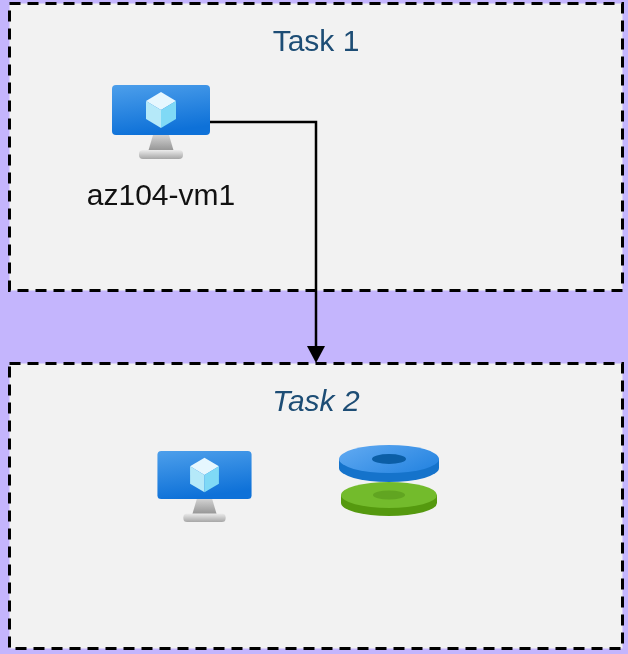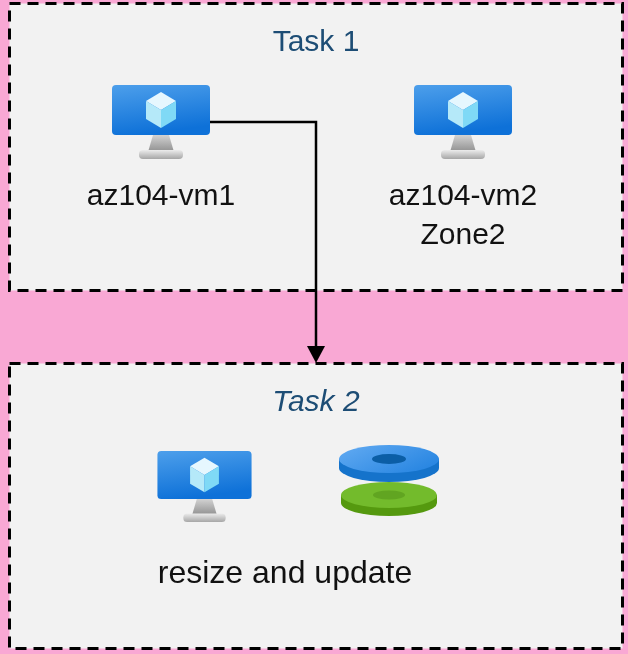--- a/index.html
+++ b/index.html
@@ -1,19 +1,19 @@
 <!DOCTYPE html>
 <html><head>
 <meta charset="utf-8">
 <style>
   html,body{margin:0;padding:0;background:#ffffff;}
   .canvas{
     position:relative;
     width:628px;height:654px;
-    background:#f9a8d4;
+    background:#c4b5fd;
     font-family:"Liberation Sans", sans-serif;
     overflow:hidden;
   }
   .bg-layer{position:absolute;left:0;top:0;width:628px;height:654px;}
   .task-title{
     position:absolute;left:8px;width:616px;
     text-align:center;
     font-size:30px;line-height:38px;
     color:#1d4d75;
   }
@@ -83,34 +83,20 @@
       <polygon points="34,16 49,25 49,43 34,34" fill="#b5e9f9"></polygon>
       <polygon points="64,16 49,25 49,43 64,34" fill="#7fd9f6"></polygon>
       <polygon points="41,50 57,50 62,67 36,67" fill="url(#gradNeck)"></polygon>
       <rect x="27" y="65" width="44" height="9" rx="4" fill="url(#gradBase)"></rect>
     </svg>
     <div class="vm-label">
       <div>az104-vm1</div>
     </div>
   </div>
 
-  <div class="vm-group" id="vm-group-2">
-    <svg class="vm-icon-svg" width="98" height="76" viewBox="0 0 98 76">
-      <rect x="0" y="0" width="98" height="50" rx="4" fill="url(#gradScreen)"></rect>
-      <polygon points="49,7 64,16 49,25 34,16" fill="#e6f7fe"></polygon>
-      <polygon points="34,16 49,25 49,43 34,34" fill="#b5e9f9"></polygon>
-      <polygon points="64,16 49,25 49,43 64,34" fill="#7fd9f6"></polygon>
-      <polygon points="41,50 57,50 62,67 36,67" fill="url(#gradNeck)"></polygon>
-      <rect x="27" y="65" width="44" height="9" rx="4" fill="url(#gradBase)"></rect>
-    </svg>
-    <div class="vm-label">
-      <div>az104-vm2</div>
-      <div>Zone2</div>
-    </div>
-  </div>
 
   <div class="task-title" id="title-task2">Task 2</div>
 
   <svg class="task2-vm-icon" width="95" height="73" viewBox="0 0 98 76">
     <rect x="0" y="0" width="98" height="50" rx="4" fill="url(#gradScreen)"></rect>
     <polygon points="49,7 64,16 49,25 34,16" fill="#e6f7fe"></polygon>
     <polygon points="34,16 49,25 49,43 34,34" fill="#b5e9f9"></polygon>
     <polygon points="64,16 49,25 49,43 64,34" fill="#7fd9f6"></polygon>
     <polygon points="41,50 57,50 62,67 36,67" fill="url(#gradNeck)"></polygon>
     <rect x="27" y="65" width="44" height="9" rx="4" fill="url(#gradBase)"></rect>
@@ -122,15 +108,14 @@
     <ellipse cx="52" cy="60" rx="48" ry="13" fill="#55990f"></ellipse>
     <ellipse cx="52" cy="52" rx="48" ry="13" fill="#73bb2c"></ellipse>
     <ellipse cx="52" cy="52" rx="16" ry="4.5" fill="#61a521"></ellipse>
 
     <rect x="2" y="16" width="100" height="9" fill="#1573cb"></rect>
     <ellipse cx="52" cy="25" rx="50" ry="14" fill="#1573cb"></ellipse>
     <ellipse cx="52" cy="16" rx="50" ry="14" fill="url(#gradDiskBlue)"></ellipse>
     <ellipse cx="52" cy="16" rx="17" ry="5" fill="#0b5ea6"></ellipse>
   </svg>
 
-  <div class="caption">resize and update</div>
 
 </div>
 
 </body></html>

